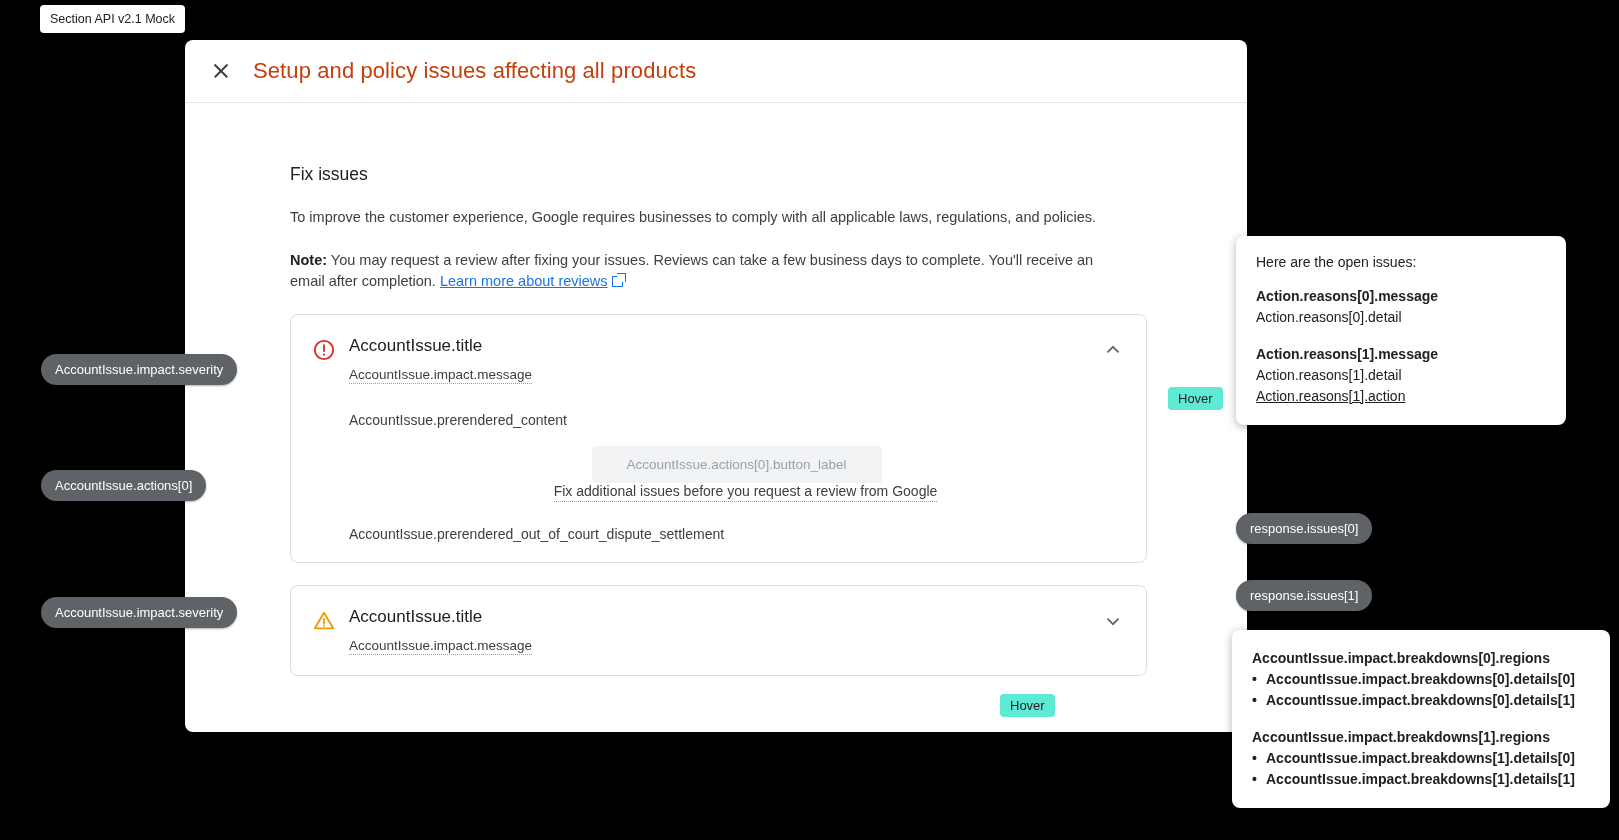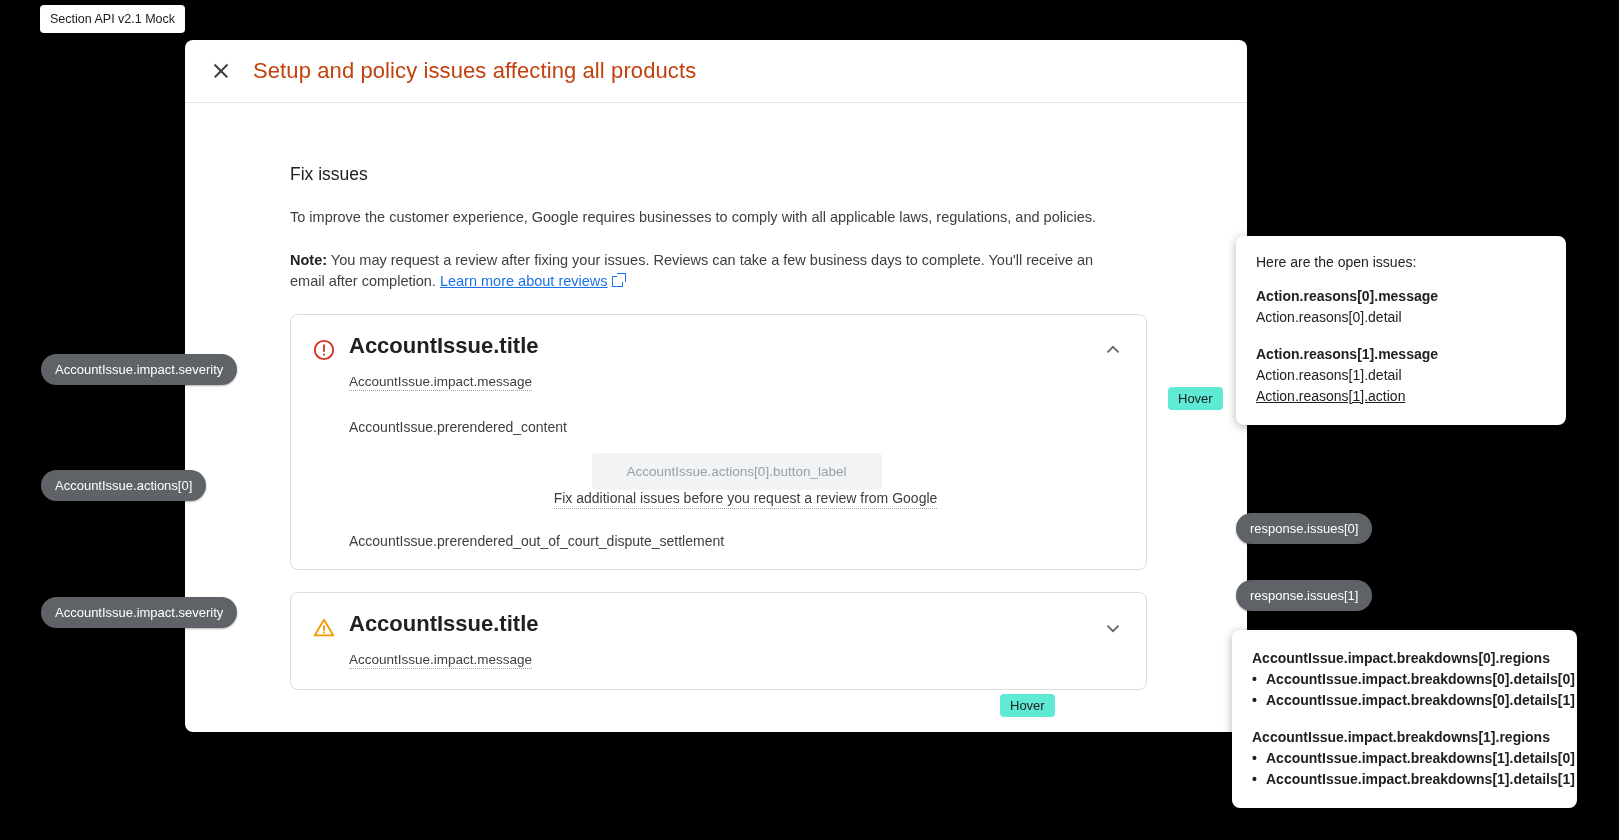--- a/index.html
+++ b/index.html
@@ -135,31 +135,30 @@
   }
   .sev-icon {
     width: 22px;
     height: 22px;
     flex: none;
     margin-right: 14px;
     margin-top: 4px;
   }
   .issue-texts { flex: 1 1 auto; }
   .issue-title {
-    font-size: 22px;
+    font-size: 17px;
     color: #202124;
     line-height: 22px;
-    font-weight: bold;
   }
   .issue-msg {
     font-size: 13.5px;
     color: #3c4043;
     border-bottom: 1px dotted #9aa0a6;
     display: inline-block;
-    margin-top: 17px;
+    margin-top: 10px;
     padding-bottom: 1px;
   }
   .chevron {
     width: 22px;
     height: 22px;
     flex: none;
     margin-top: 4px;
     cursor: pointer;
   }
   .prerendered {
@@ -359,21 +358,21 @@
     <div class="tt-bold">Action.reasons[0].message</div>
     <div class="tt-plain">Action.reasons[0].detail</div>
   </div>
   <div class="tt-group">
     <div class="tt-bold">Action.reasons[1].message</div>
     <div class="tt-plain">Action.reasons[1].detail</div>
     <div class="tt-underline">Action.reasons[1].action</div>
   </div>
 </div>
 
-<div class="tooltip" style="left:1232px; top:630px; width:345px;">
+<div class="tooltip" style="left:1232px; top:630px; width:378px;">
   <div class="tt-group">
     <div class="tt-bold">AccountIssue.impact.breakdowns[0].regions</div>
     <div class="tt-bullet">AccountIssue.impact.breakdowns[0].details[0]</div>
     <div class="tt-bullet">AccountIssue.impact.breakdowns[0].details[1]</div>
   </div>
   <div class="tt-group">
     <div class="tt-bold">AccountIssue.impact.breakdowns[1].regions</div>
     <div class="tt-bullet">AccountIssue.impact.breakdowns[1].details[0]</div>
     <div class="tt-bullet">AccountIssue.impact.breakdowns[1].details[1]</div>
   </div>

